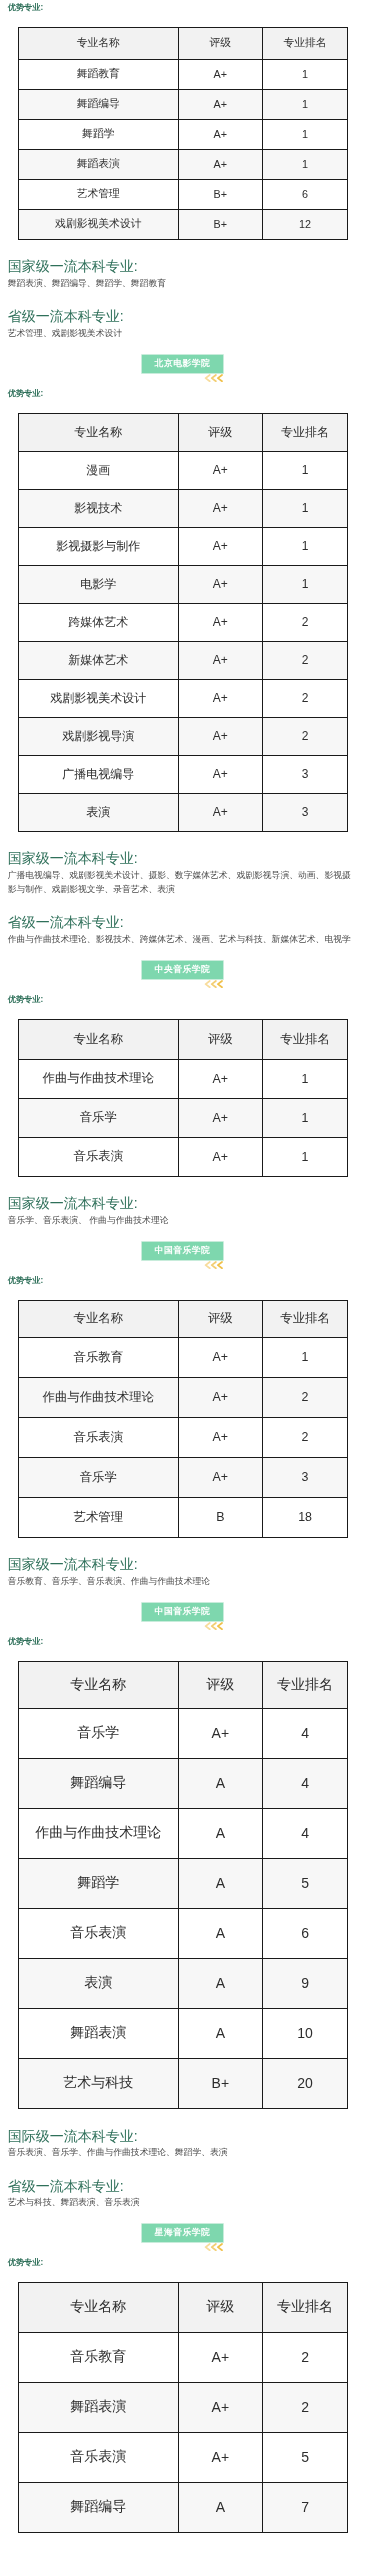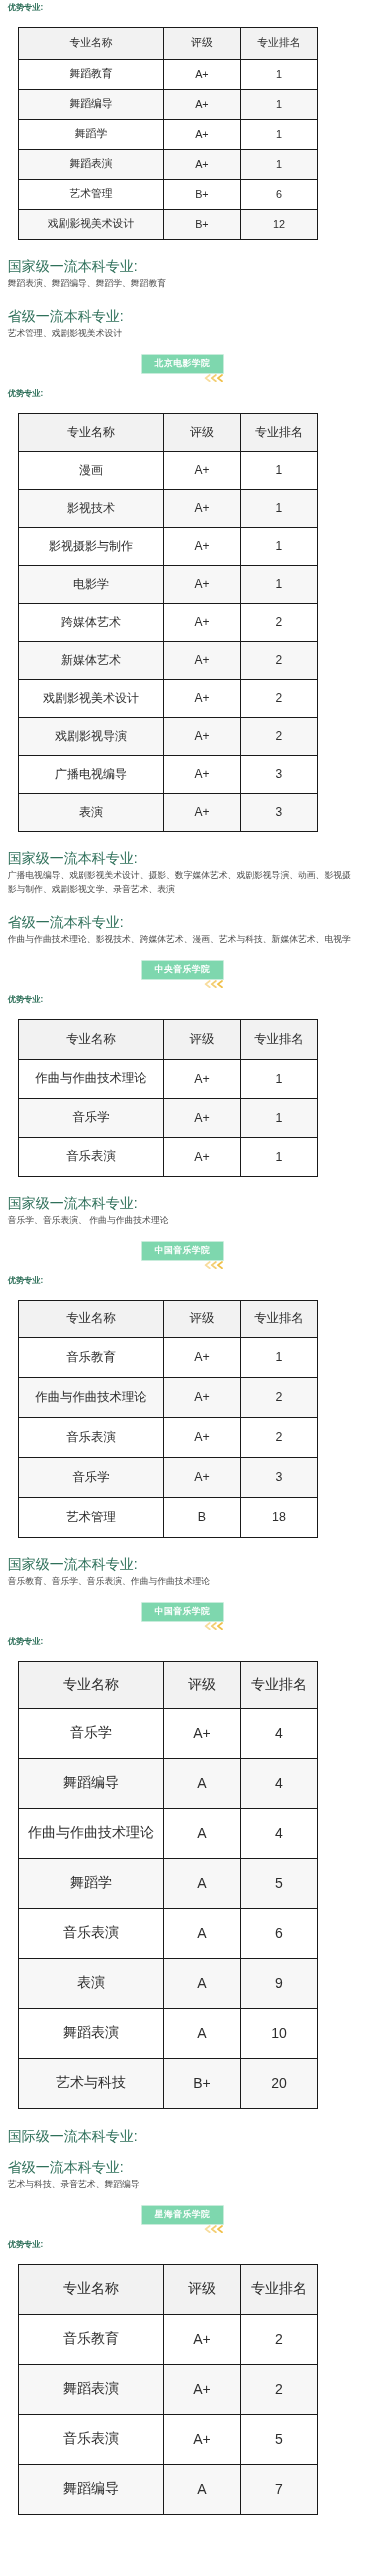--- a/index.html
+++ b/index.html
@@ -16,21 +16,21 @@
     font-size: 8.2px;
     font-weight: bold;
     color: #2f705a;
     line-height: 10.3px;
   }
   main > .adv:first-child { margin-top: 3.1px; }
 
   table.majors {
     border-collapse: collapse;
     margin: 13.4px 0 0 18px;
-    width: 300px;
+    width: 330px;
     table-layout: fixed;
     border: 1.5px solid #1a1a1a;
   }
   table.majors th, table.majors td {
     border: 1px solid #1a1a1a;
     text-align: center;
     vertical-align: middle;
     color: #2d2d2d;
     font-weight: normal;
     padding: 0 2.1px;
@@ -367,22 +367,23 @@
           <td>10</td>
         </tr>
         <tr>
           <td>艺术与科技</td>
           <td>B+</td>
           <td>20</td>
         </tr>
       </tbody>
     </table>
     <p class="tier-label">国际级一流本科专业:</p>
+    <p class="tier-text">音乐表演、音乐学、作曲与作曲技术理论、舞蹈学、表演</p>
     <p class="tier-label">省级一流本科专业:</p>
-    <p class="tier-text">艺术与科技、录音艺术、舞蹈编导</p>
+    <p class="tier-text">艺术与科技、舞蹈表演、音乐表演</p>
     <div class="school-btn"><span class="lbl">星海音乐学院</span><svg class="chev" viewBox="0 0 40 16" xmlns="http://www.w3.org/2000/svg">
         <polyline points="13,2 5,8 13,14" fill="none" stroke="#f0c04a" stroke-width="3.5" stroke-linecap="round" stroke-linejoin="round" opacity="0.55"></polyline>
         <polyline points="25,2 17,8 25,14" fill="none" stroke="#f0c04a" stroke-width="3.5" stroke-linecap="round" stroke-linejoin="round" opacity="0.78"></polyline>
         <polyline points="37,2 29,8 37,14" fill="none" stroke="#f0c04a" stroke-width="3.5" stroke-linecap="round" stroke-linejoin="round"></polyline>
       </svg></div>
     <p class="adv">优势专业:</p>
     <table class="majors sec5">
       <colgroup>
         <col class="col-name">
         <col class="col-rating">

